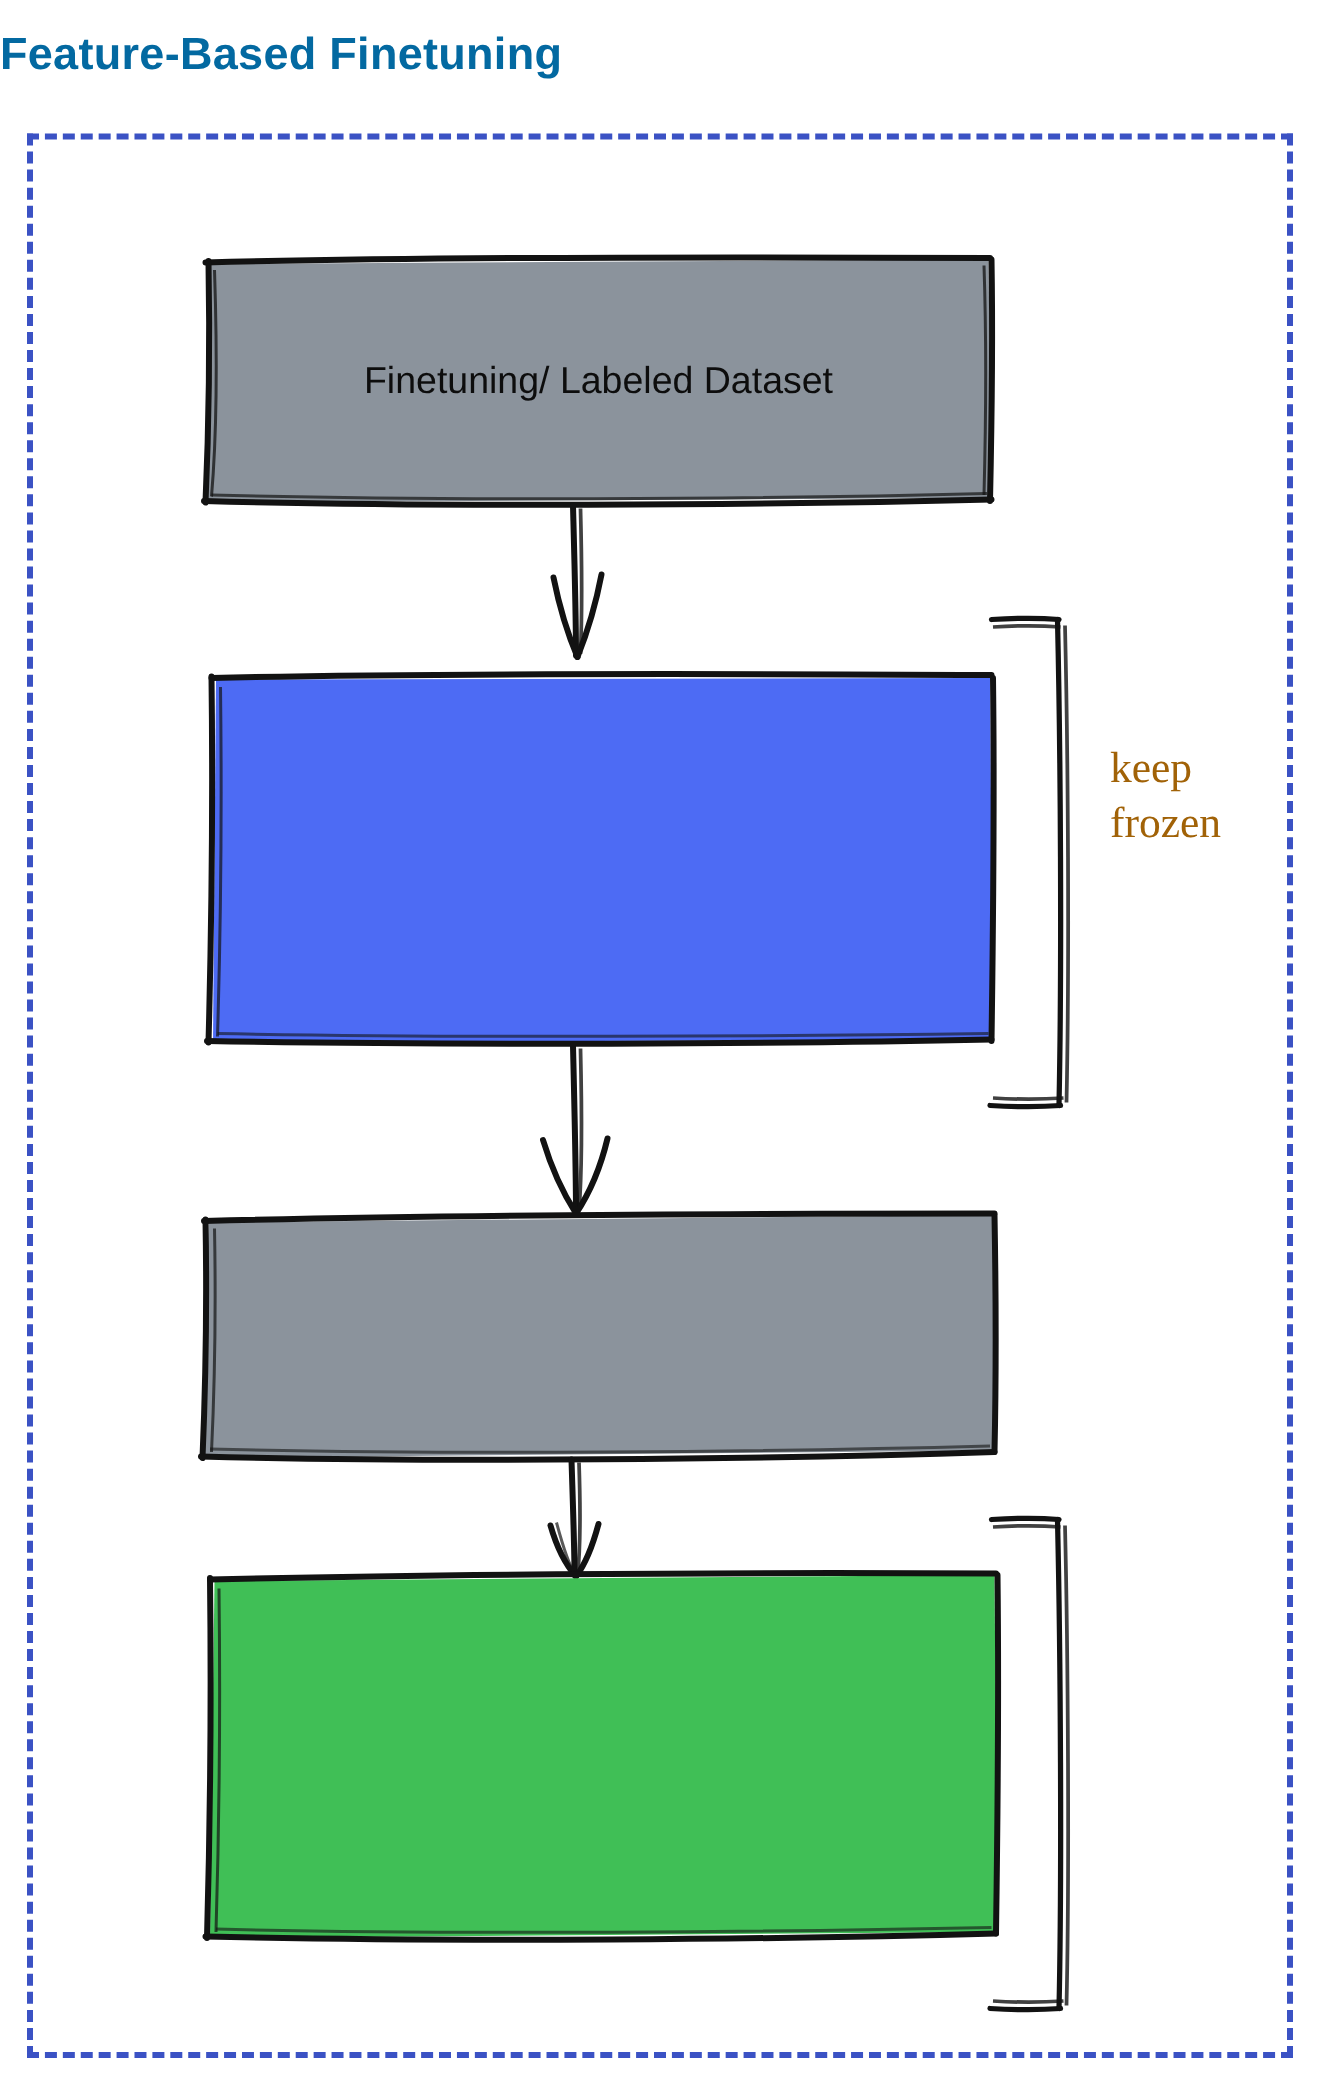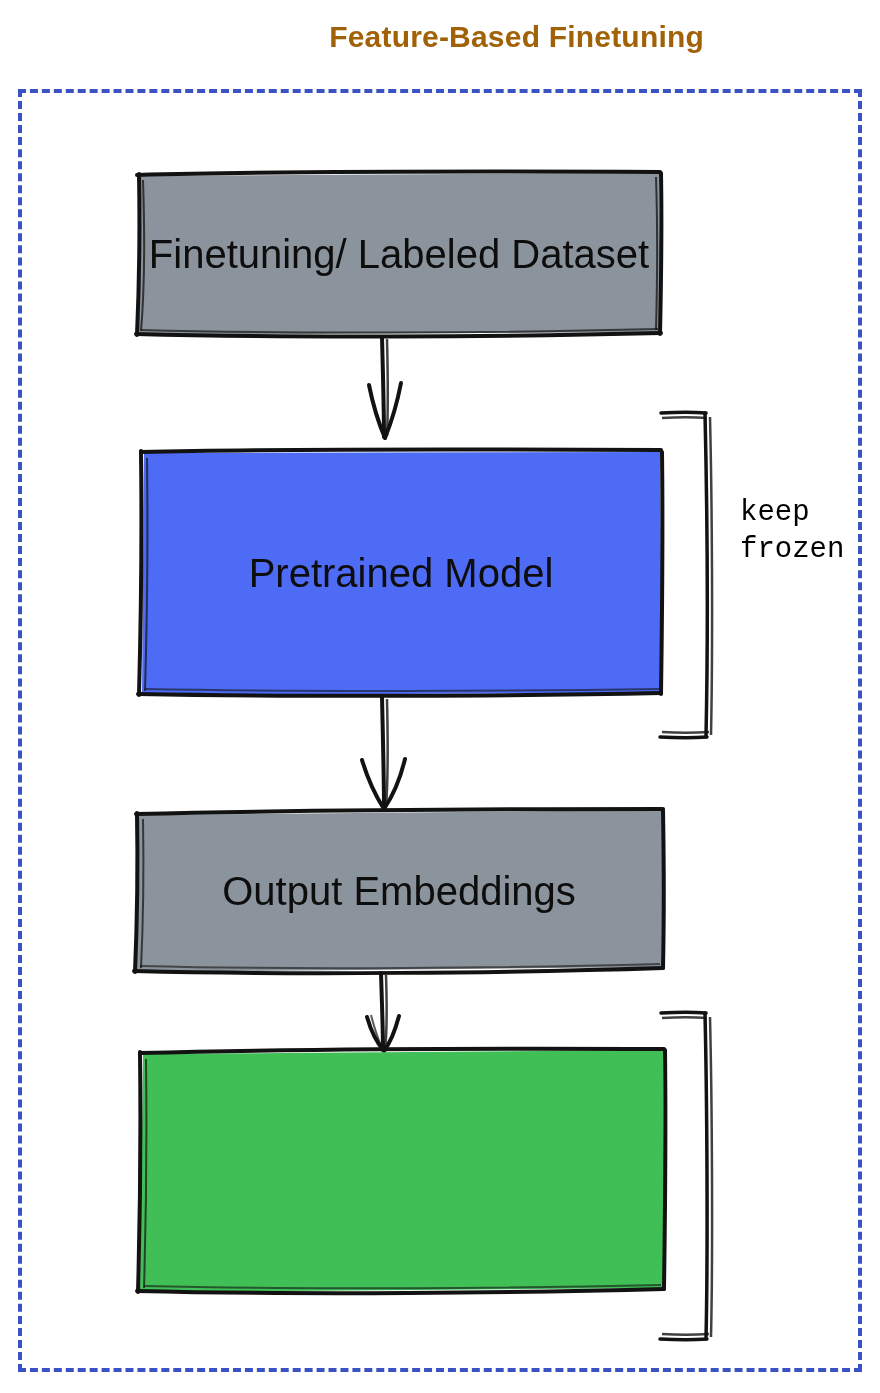--- a/index.html
+++ b/index.html
@@ -17,25 +17,25 @@
     height: 1393px;
     background: #ffffff;
     overflow: hidden;
   }
   
   #diagram-title {
     position: absolute;
     left: 0;
     top: 20px;
     width: 704px;
-    text-align: right;
+    text-align: left;
     font-size: 30px;
     font-weight: 700;
     letter-spacing: 0.2px;
-    color: #a16207;
+    color: #0369a1;
     font-family: "Liberation Sans", "DejaVu Sans", sans-serif;
   }
   
   #dashed-frame {
     position: absolute;
     left: 18px;
     top: 89px;
     width: 844px;
     height: 1283px;
     box-sizing: border-box;
@@ -51,39 +51,39 @@
     height: 1393px;
     pointer-events: none;
   }
   
   .node-label {
     position: absolute;
     display: flex;
     align-items: center;
     justify-content: center;
     color: #0d0d0d;
-    font-size: 40px;
+    font-size: 25px;
     font-weight: 400;
     font-family: "Liberation Sans", "DejaVu Sans", sans-serif;
     white-space: nowrap;
     pointer-events: none;
   }
   #label-dataset   { left: 136px; top: 172px; width: 526px; height: 164px; }
   #label-pretrained{ left: 140px; top: 450px; width: 522px; height: 246px; }
   #label-embeddings{ left: 135px; top: 810px; width: 528px; height: 163px; }
   #label-classifier{ left: 138px; top: 1050px; width: 526px; height: 241px;
                      justify-content: center; padding-right: 30px; box-sizing: border-box; }
 
   
   .bracket-note {
     position: absolute;
-    color: #000000;
+    color: #a16207;
     font-size: 29px;
     line-height: 1.28;
-    font-family: Liberation Mono, monospace;
+    font-family: Liberation Serif, serif;
     white-space: pre-line;
   }
   #note-keep-frozen { left: 740px; top: 494px; }
   #note-train-update{ left: 740px; top: 1090px; }
 </style>
 </head>
 <body>
 
 <div id="canvas">
 
@@ -171,22 +171,20 @@
       <path d="M662,1018 C678,1017 694,1017 707,1018" fill="none" stroke="#121212" stroke-width="2.5" opacity="0.8"></path>
       <path d="M705,1013 C707,1100 708,1250 706,1339" fill="none" stroke="#121212" stroke-width="3.5" stroke-linecap="round"></path>
       <path d="M710,1017 C712,1100 713,1250 711,1337" fill="none" stroke="#121212" stroke-width="2.5" opacity="0.8"></path>
       <path d="M660,1339 C678,1340 694,1340 707,1339" fill="none" stroke="#121212" stroke-width="3.5" stroke-linecap="round"></path>
       <path d="M662,1334 C678,1335 694,1335 709,1334" fill="none" stroke="#121212" stroke-width="2.5" opacity="0.8"></path>
     </g>
   </svg>
 
   <div class="node-label" id="label-dataset">Finetuning/ Labeled Dataset</div>
 
-  <div class="node-label" id="label-pretrained">Pretrained Model</div>
 
-  <div class="node-label" id="label-embeddings">Output Embeddings</div>
 
 
   <div class="bracket-note" id="note-keep-frozen">keep
 frozen</div>
 
 
 </div>
 
 </body></html>

